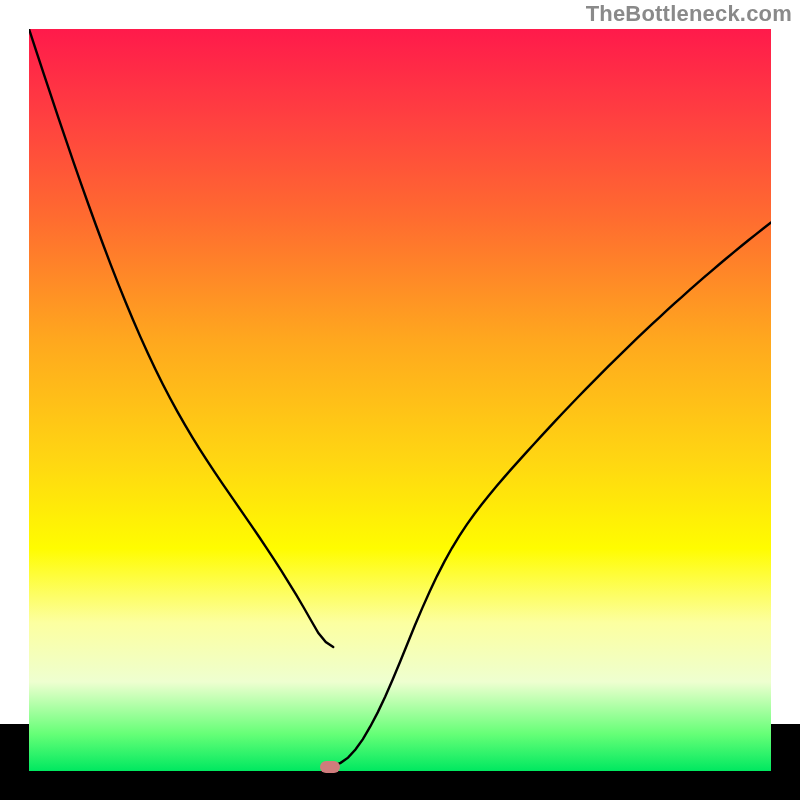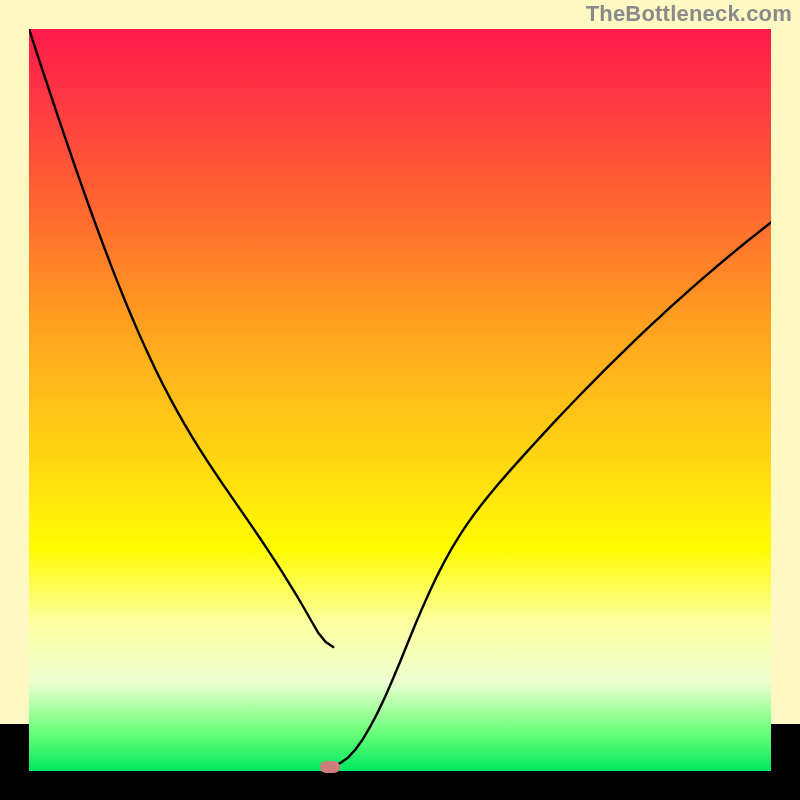--- a/index.html
+++ b/index.html
@@ -9,21 +9,21 @@
     height: 800px;
     background: #000;
     overflow: hidden;
   }
   .frame {
     position: absolute;
     left: 0;
     top: 0;
     width: 800px;
     height: 724px;
-    background: #fef9c3;
+    background: #ffffff;
   }
   .plot {
     position: absolute;
     left: 29px;
     top: 29px;
     width: 742px;
     height: 742px;
     background: linear-gradient(to bottom,
       #ff1a4b 0%,
       #ff4040 12%,

